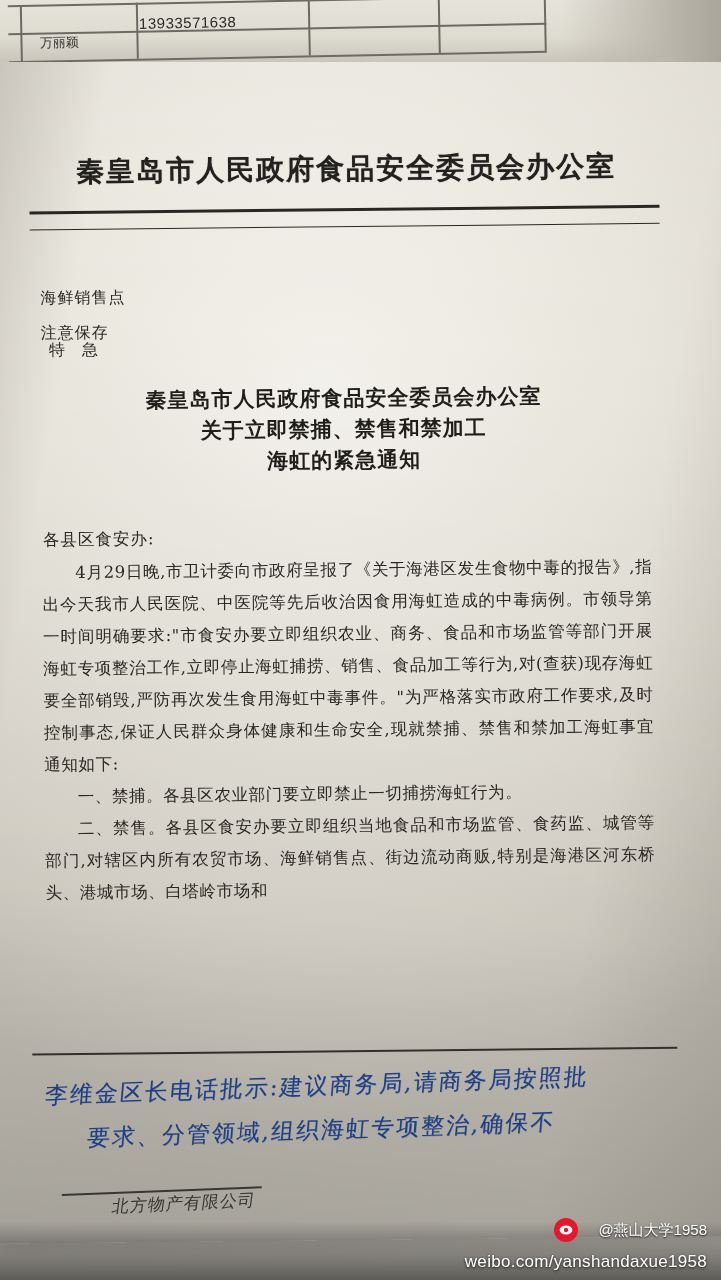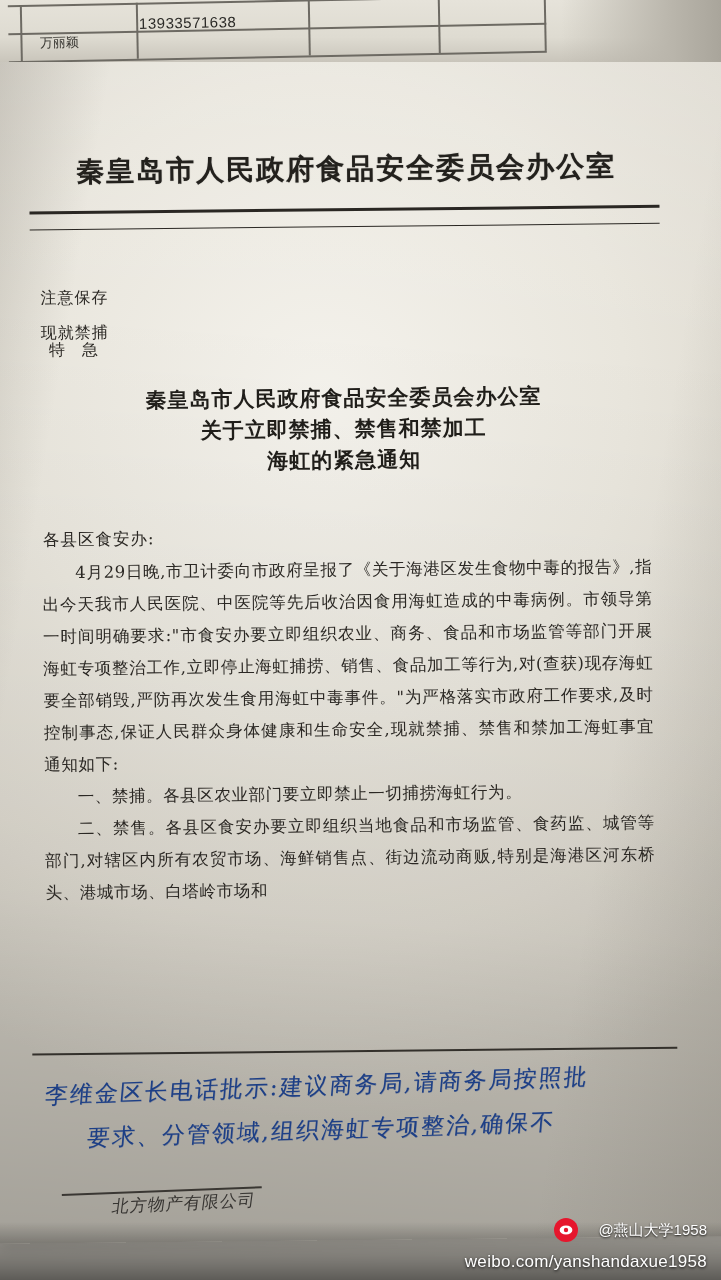--- a/index.html
+++ b/index.html
@@ -244,22 +244,22 @@
 
   <div class="paper">
     <div class="paper-shade"></div>
 
     <div class="doc">
 
       <div class="doc-title">秦皇岛市人民政府食品安全委员会办公室</div>
       <div class="rule rule-thick"></div>
       <div class="rule rule-thin"></div>
 
-      <div class="memo-line memo-1">注意保存</div>
-      <div class="memo-line memo-2">现就禁捕</div>
+      <div class="memo-line memo-1">海鲜销售点</div>
+      <div class="memo-line memo-2">注意保存</div>
       <div class="memo-line memo-3">特  急</div>
 
       <div class="subject">
         <div>秦皇岛市人民政府食品安全委员会办公室</div>
         <div>关于立即禁捕、禁售和禁加工</div>
         <div>海虹的紧急通知</div>
       </div>
 
       <div class="salutation">各县区食安办:</div>
 

